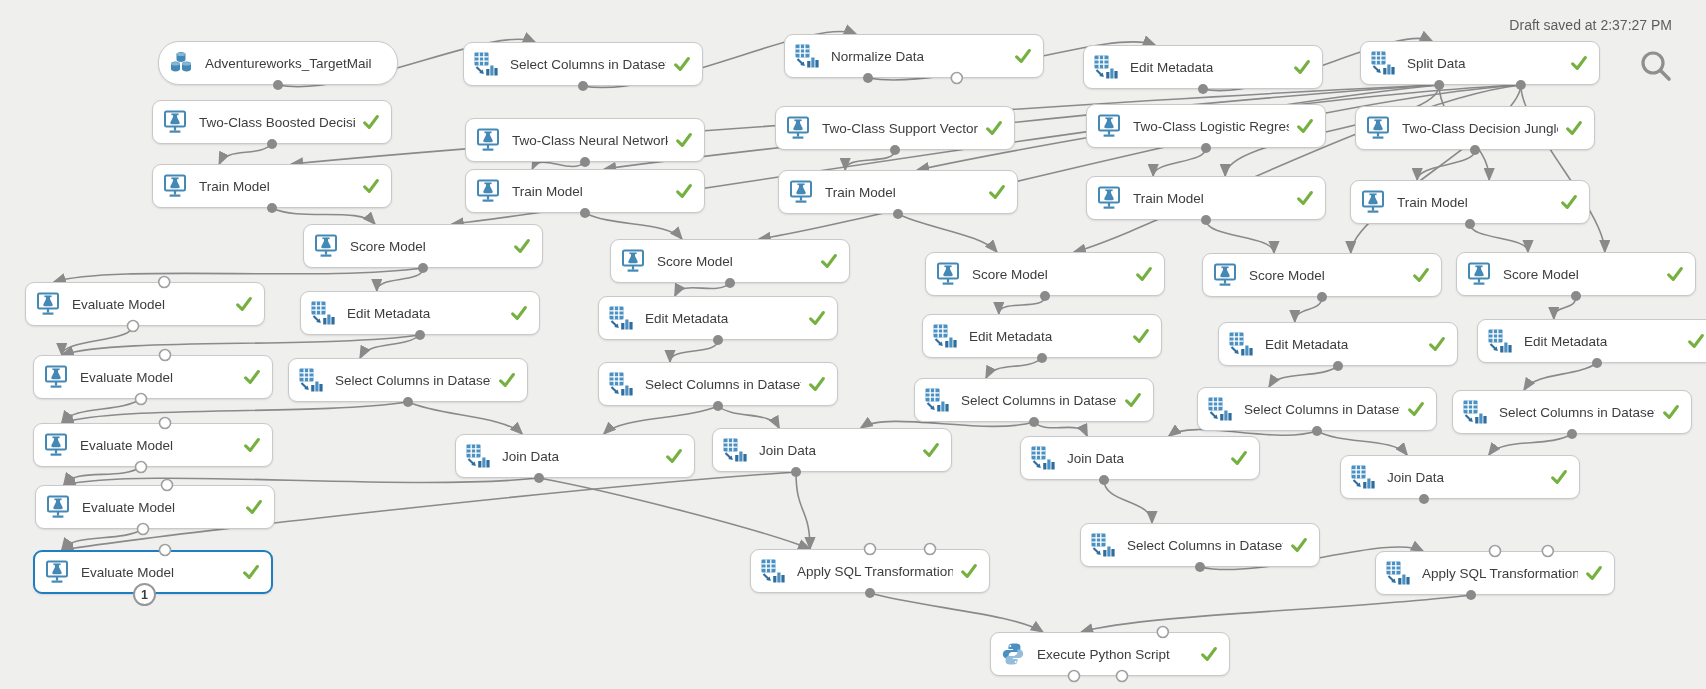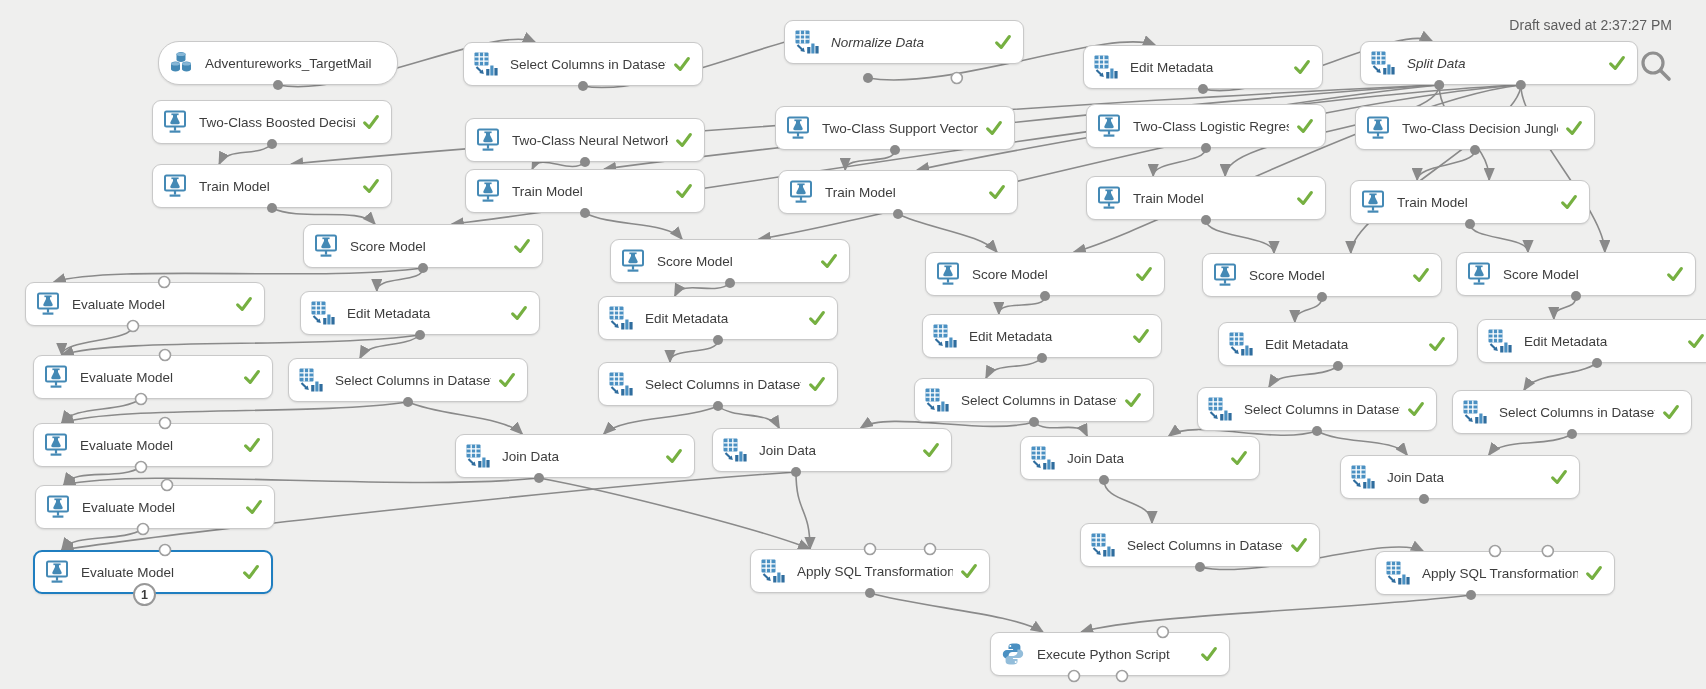--- a/index.html
+++ b/index.html
@@ -134,21 +134,21 @@
    <path d="M10.8 23 l-4.6-1.1 3.5-3.5 z" fill="#2f6d9e"></path>
    <rect x="13.2" y="18" width="3.2" height="6.5" fill="#2f6d9e"></rect>
    <rect x="17.3" y="14.5" width="3.2" height="10" fill="#4a90c2"></rect>
    <rect x="21.4" y="17" width="3.2" height="7.5" fill="#2f6d9e"></rect>
       </svg>
       <span class="nlabel">Select Columns in Dataset</span>
       <svg class="ncheck" viewBox="0 0 22 22">
   <path d="M4 12 l5 5 L18 5" fill="none" stroke="#76b041" stroke-width="3.4" stroke-linecap="round" stroke-linejoin="round"></path>
       </svg>
     </div>
-    <div class="node" style="left: 784px; top: 20px; width: 240px; font-style: italic;">
+    <div class="node" style="left: 784px; top: 34px; width: 260px;">
       <svg class="nicon" viewBox="0 0 26 26">
         <rect x="1.5" y="1.5" width="14" height="13" rx="1" fill="#4a90c2"></rect>
    <path d="M1.5 5.8 H15.5 M1.5 10.2 H15.5 M6.2 1.5 V14.5 M10.8 1.5 V14.5" stroke="#fff" stroke-width="1.3" fill="none"></path>
    <path d="M3.5 16 L8.6 21.1" stroke="#2f6d9e" stroke-width="2.1"></path>
    <path d="M10.8 23 l-4.6-1.1 3.5-3.5 z" fill="#2f6d9e"></path>
    <rect x="13.2" y="18" width="3.2" height="6.5" fill="#2f6d9e"></rect>
    <rect x="17.3" y="14.5" width="3.2" height="10" fill="#4a90c2"></rect>
    <rect x="21.4" y="17" width="3.2" height="7.5" fill="#2f6d9e"></rect>
       </svg>
       <span class="nlabel">Normalize Data</span>
@@ -164,21 +164,21 @@
    <path d="M10.8 23 l-4.6-1.1 3.5-3.5 z" fill="#2f6d9e"></path>
    <rect x="13.2" y="18" width="3.2" height="6.5" fill="#2f6d9e"></rect>
    <rect x="17.3" y="14.5" width="3.2" height="10" fill="#4a90c2"></rect>
    <rect x="21.4" y="17" width="3.2" height="7.5" fill="#2f6d9e"></rect>
       </svg>
       <span class="nlabel">Edit Metadata</span>
       <svg class="ncheck" viewBox="0 0 22 22">
   <path d="M4 12 l5 5 L18 5" fill="none" stroke="#76b041" stroke-width="3.4" stroke-linecap="round" stroke-linejoin="round"></path>
       </svg>
     </div>
-    <div class="node" style="left: 1360px; top: 41px; width: 278px; font-style: italic;">
+    <div class="node" style="left: 1360px; top: 41px; width: 240px;">
       <svg class="nicon" viewBox="0 0 26 26">
         <rect x="1.5" y="1.5" width="14" height="13" rx="1" fill="#4a90c2"></rect>
    <path d="M1.5 5.8 H15.5 M1.5 10.2 H15.5 M6.2 1.5 V14.5 M10.8 1.5 V14.5" stroke="#fff" stroke-width="1.3" fill="none"></path>
    <path d="M3.5 16 L8.6 21.1" stroke="#2f6d9e" stroke-width="2.1"></path>
    <path d="M10.8 23 l-4.6-1.1 3.5-3.5 z" fill="#2f6d9e"></path>
    <rect x="13.2" y="18" width="3.2" height="6.5" fill="#2f6d9e"></rect>
    <rect x="17.3" y="14.5" width="3.2" height="10" fill="#4a90c2"></rect>
    <rect x="21.4" y="17" width="3.2" height="7.5" fill="#2f6d9e"></rect>
       </svg>
       <span class="nlabel">Split Data</span>

